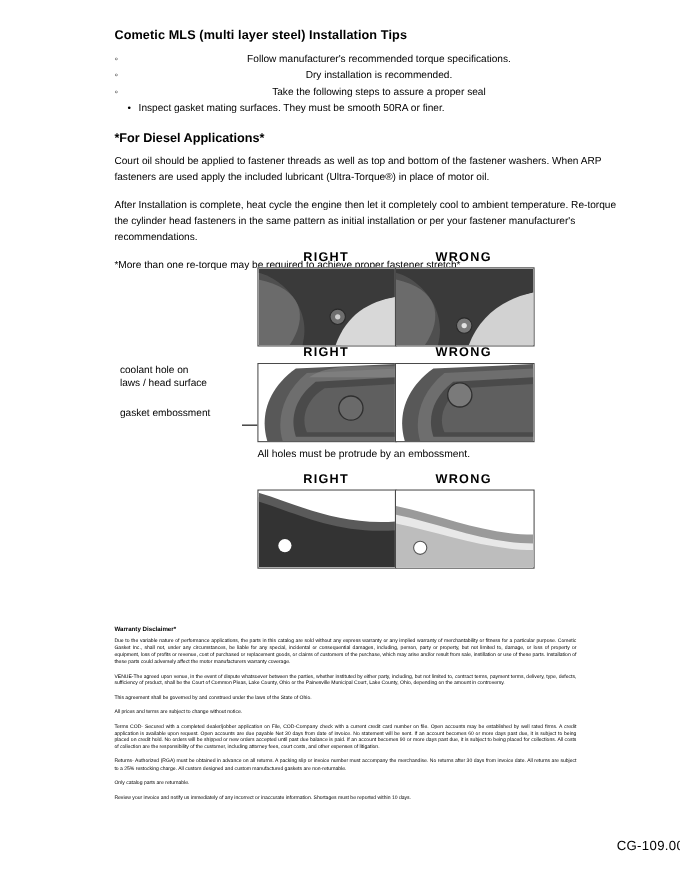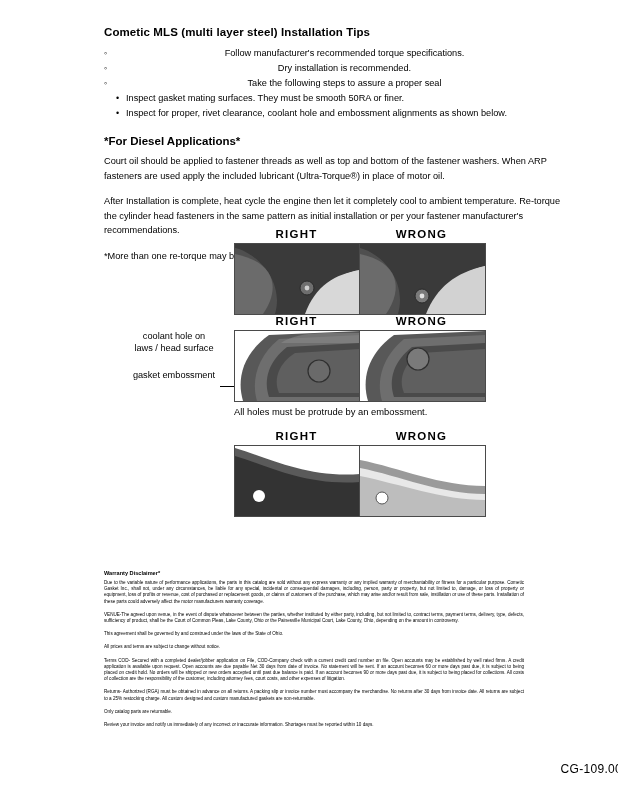--- a/index.html
+++ b/index.html
@@ -117,21 +117,21 @@
     margin: 4px 0 12px 0;
     line-height: 12px;
   }
 
   
   .callouts {
     position: absolute;
     left: 105px;
     top: 330px;
     width: 130px;
-    text-align: center;
+    text-align: left;
   }
   .callout-line {
     font-size: 9.2px;
     line-height: 12.4px;
   }
   .leader {
     position: absolute;
     background: #000;
     height: 1px;
   }
@@ -173,21 +173,20 @@
   <div class="content">
     <h1 class="title">Cometic MLS (multi layer steel) Installation Tips</h1>
 
     <ul class="bullets">
       <li>Follow manufacturer's recommended torque specifications.</li>
       <li>Dry installation is recommended.</li>
       <li>Take the following steps to assure a proper seal</li>
     </ul>
     <ul class="subbullets">
       <li>Inspect gasket mating surfaces.  They must be smooth 50RA or finer.</li>
-      <li>Inspect for proper, rivet clearance, coolant hole and embossment alignments as shown below.</li>
     </ul>
 
     <h2 class="subtitle">*For Diesel Applications*</h2>
     <p class="para">Court oil should be applied to fastener threads as well as top and bottom of the fastener washers. When ARP fasteners are used apply the included lubricant (Ultra-Torque®) in place of motor oil.</p>
     <p class="para">After Installation is complete, heat cycle the engine then let it completely cool to ambient temperature. Re-torque the cylinder head fasteners in the same pattern as initial installation or per your fastener manufacturer's recommendations.</p>
     <p class="para last">*More than one re-torque may be required to achieve proper fastener stretch*</p>
   </div>
 
   <div class="callouts">
     <div class="callout-line">coolant hole on</div>

